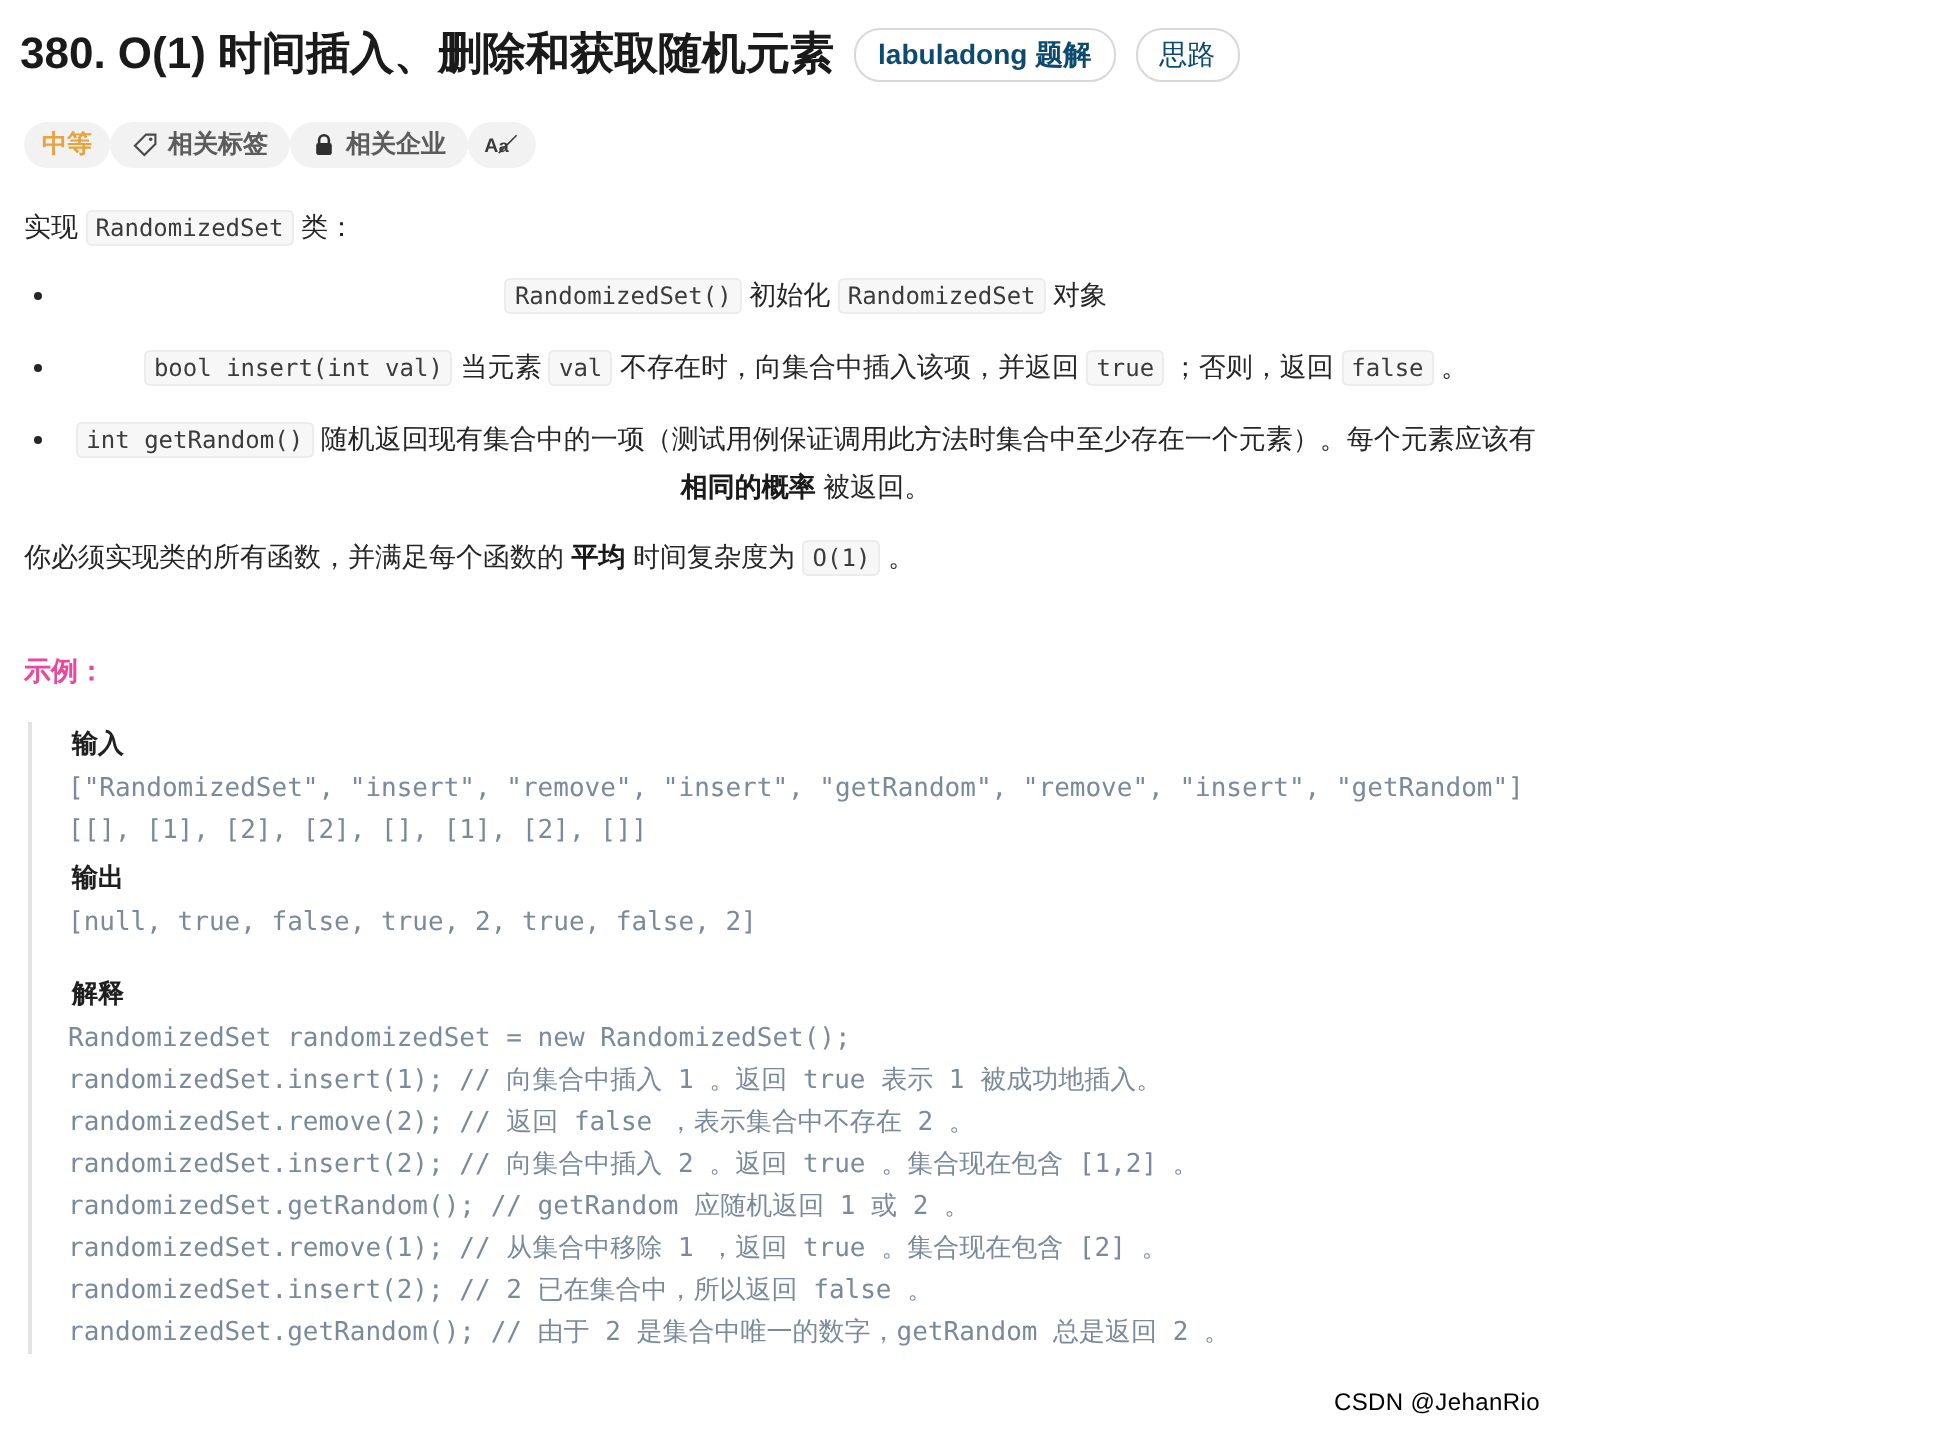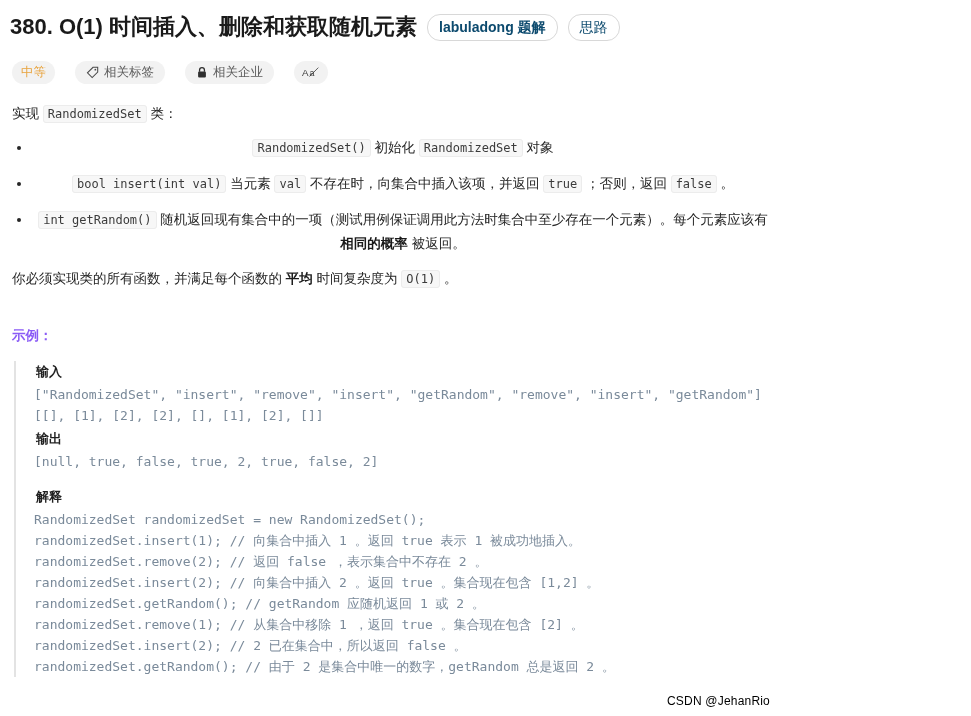--- a/index.html
+++ b/index.html
@@ -54,23 +54,24 @@
     line-height: 18px;
     white-space: nowrap;
     cursor: pointer;
   }
   .pill.strong { font-weight: bold; }
 
   
   .meta-row {
     display: flex;
     align-items: center;
-    gap: 20px;
+    gap: 0;
     margin: 16px 0 0 4px;
     height: 24px;
+    font-weight: bold;
   }
   .chip {
     display: inline-flex;
     align-items: center;
     gap: 5px;
     background: #f2f2f2;
     border-radius: 12px;
     font-size: 12.5px;
     color: #5c5c5c;
     padding: 4px 11px;
@@ -129,21 +130,21 @@
     white-space: nowrap;
   }
   b, strong { font-weight: bold; color: #1a1a1a; }
 
   .para.tight { margin-top: 12px; }
 
   
   .example-title {
     font-size: 13.5px;
     font-weight: bold;
-    color: #8b5cf6;
+    color: #ec4899;
     margin: 36px 0 15px 4px;
   }
   .code-block {
     margin: 16px 0 0 6px;
     border-left: 2px solid #e3e3e3;
     padding: 0 0 0 18px;
   }
   .code-block .lbl {
     font-family: "Liberation Sans", "DejaVu Sans", sans-serif;
     font-size: 13px;

